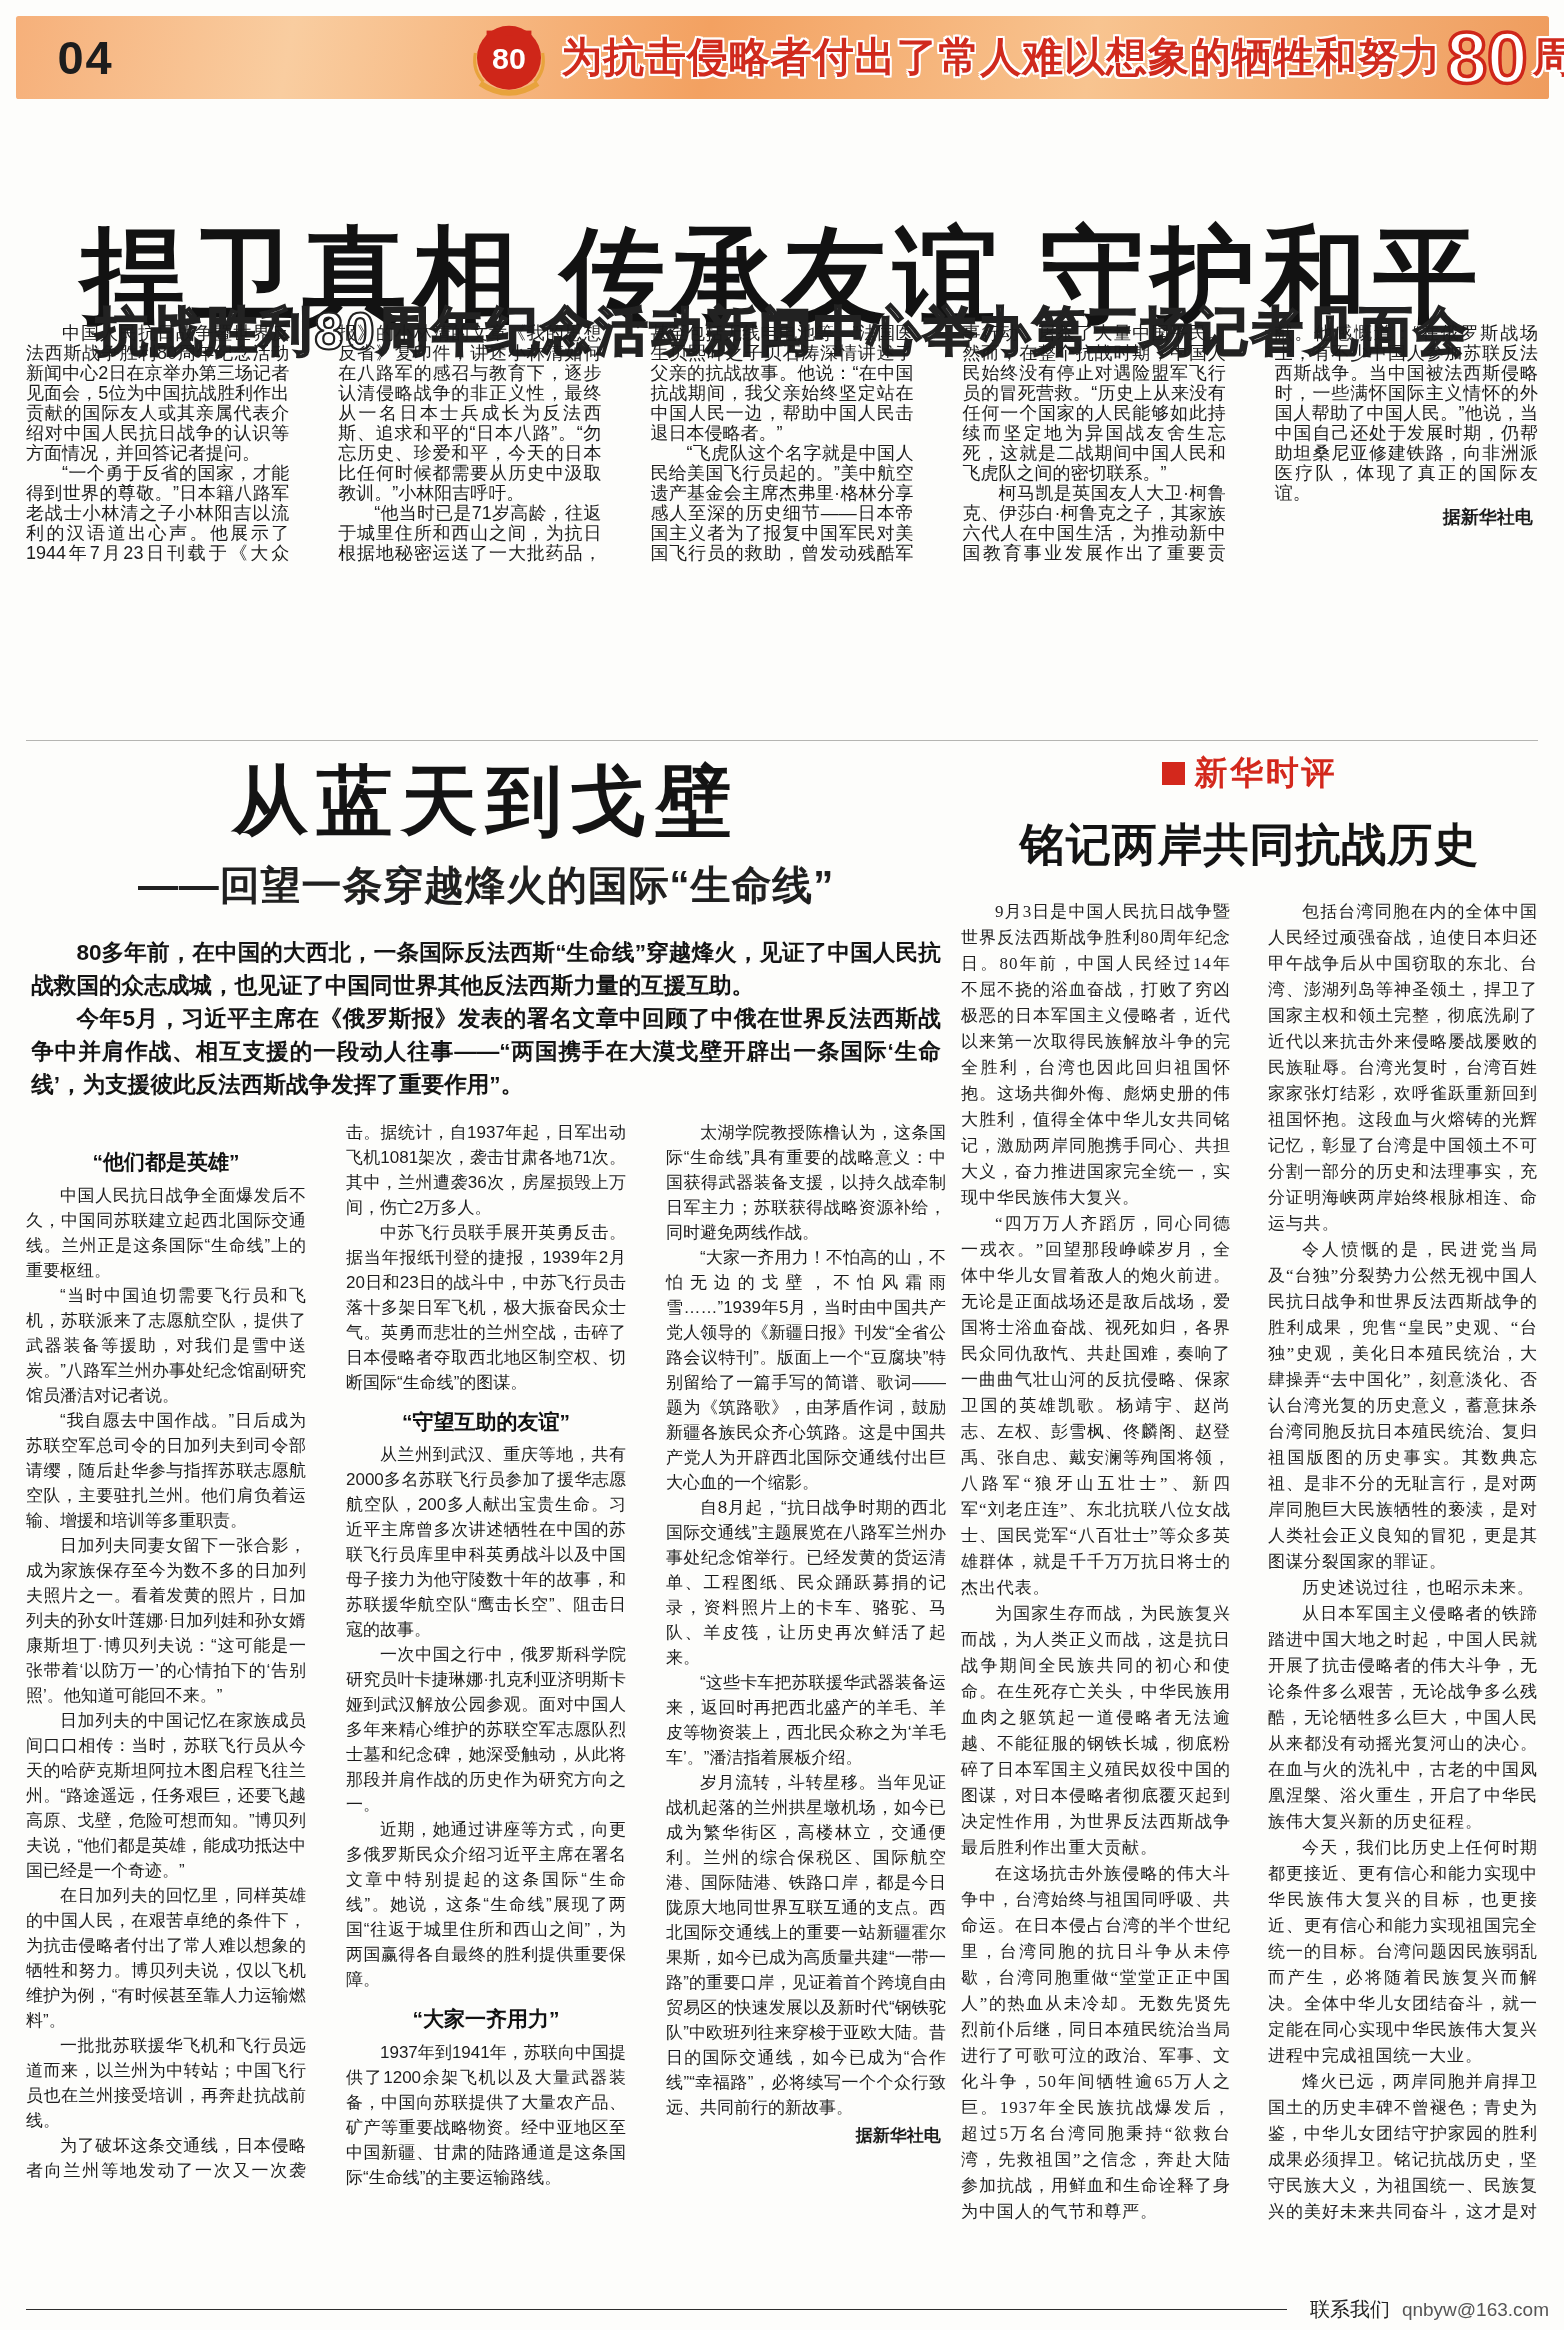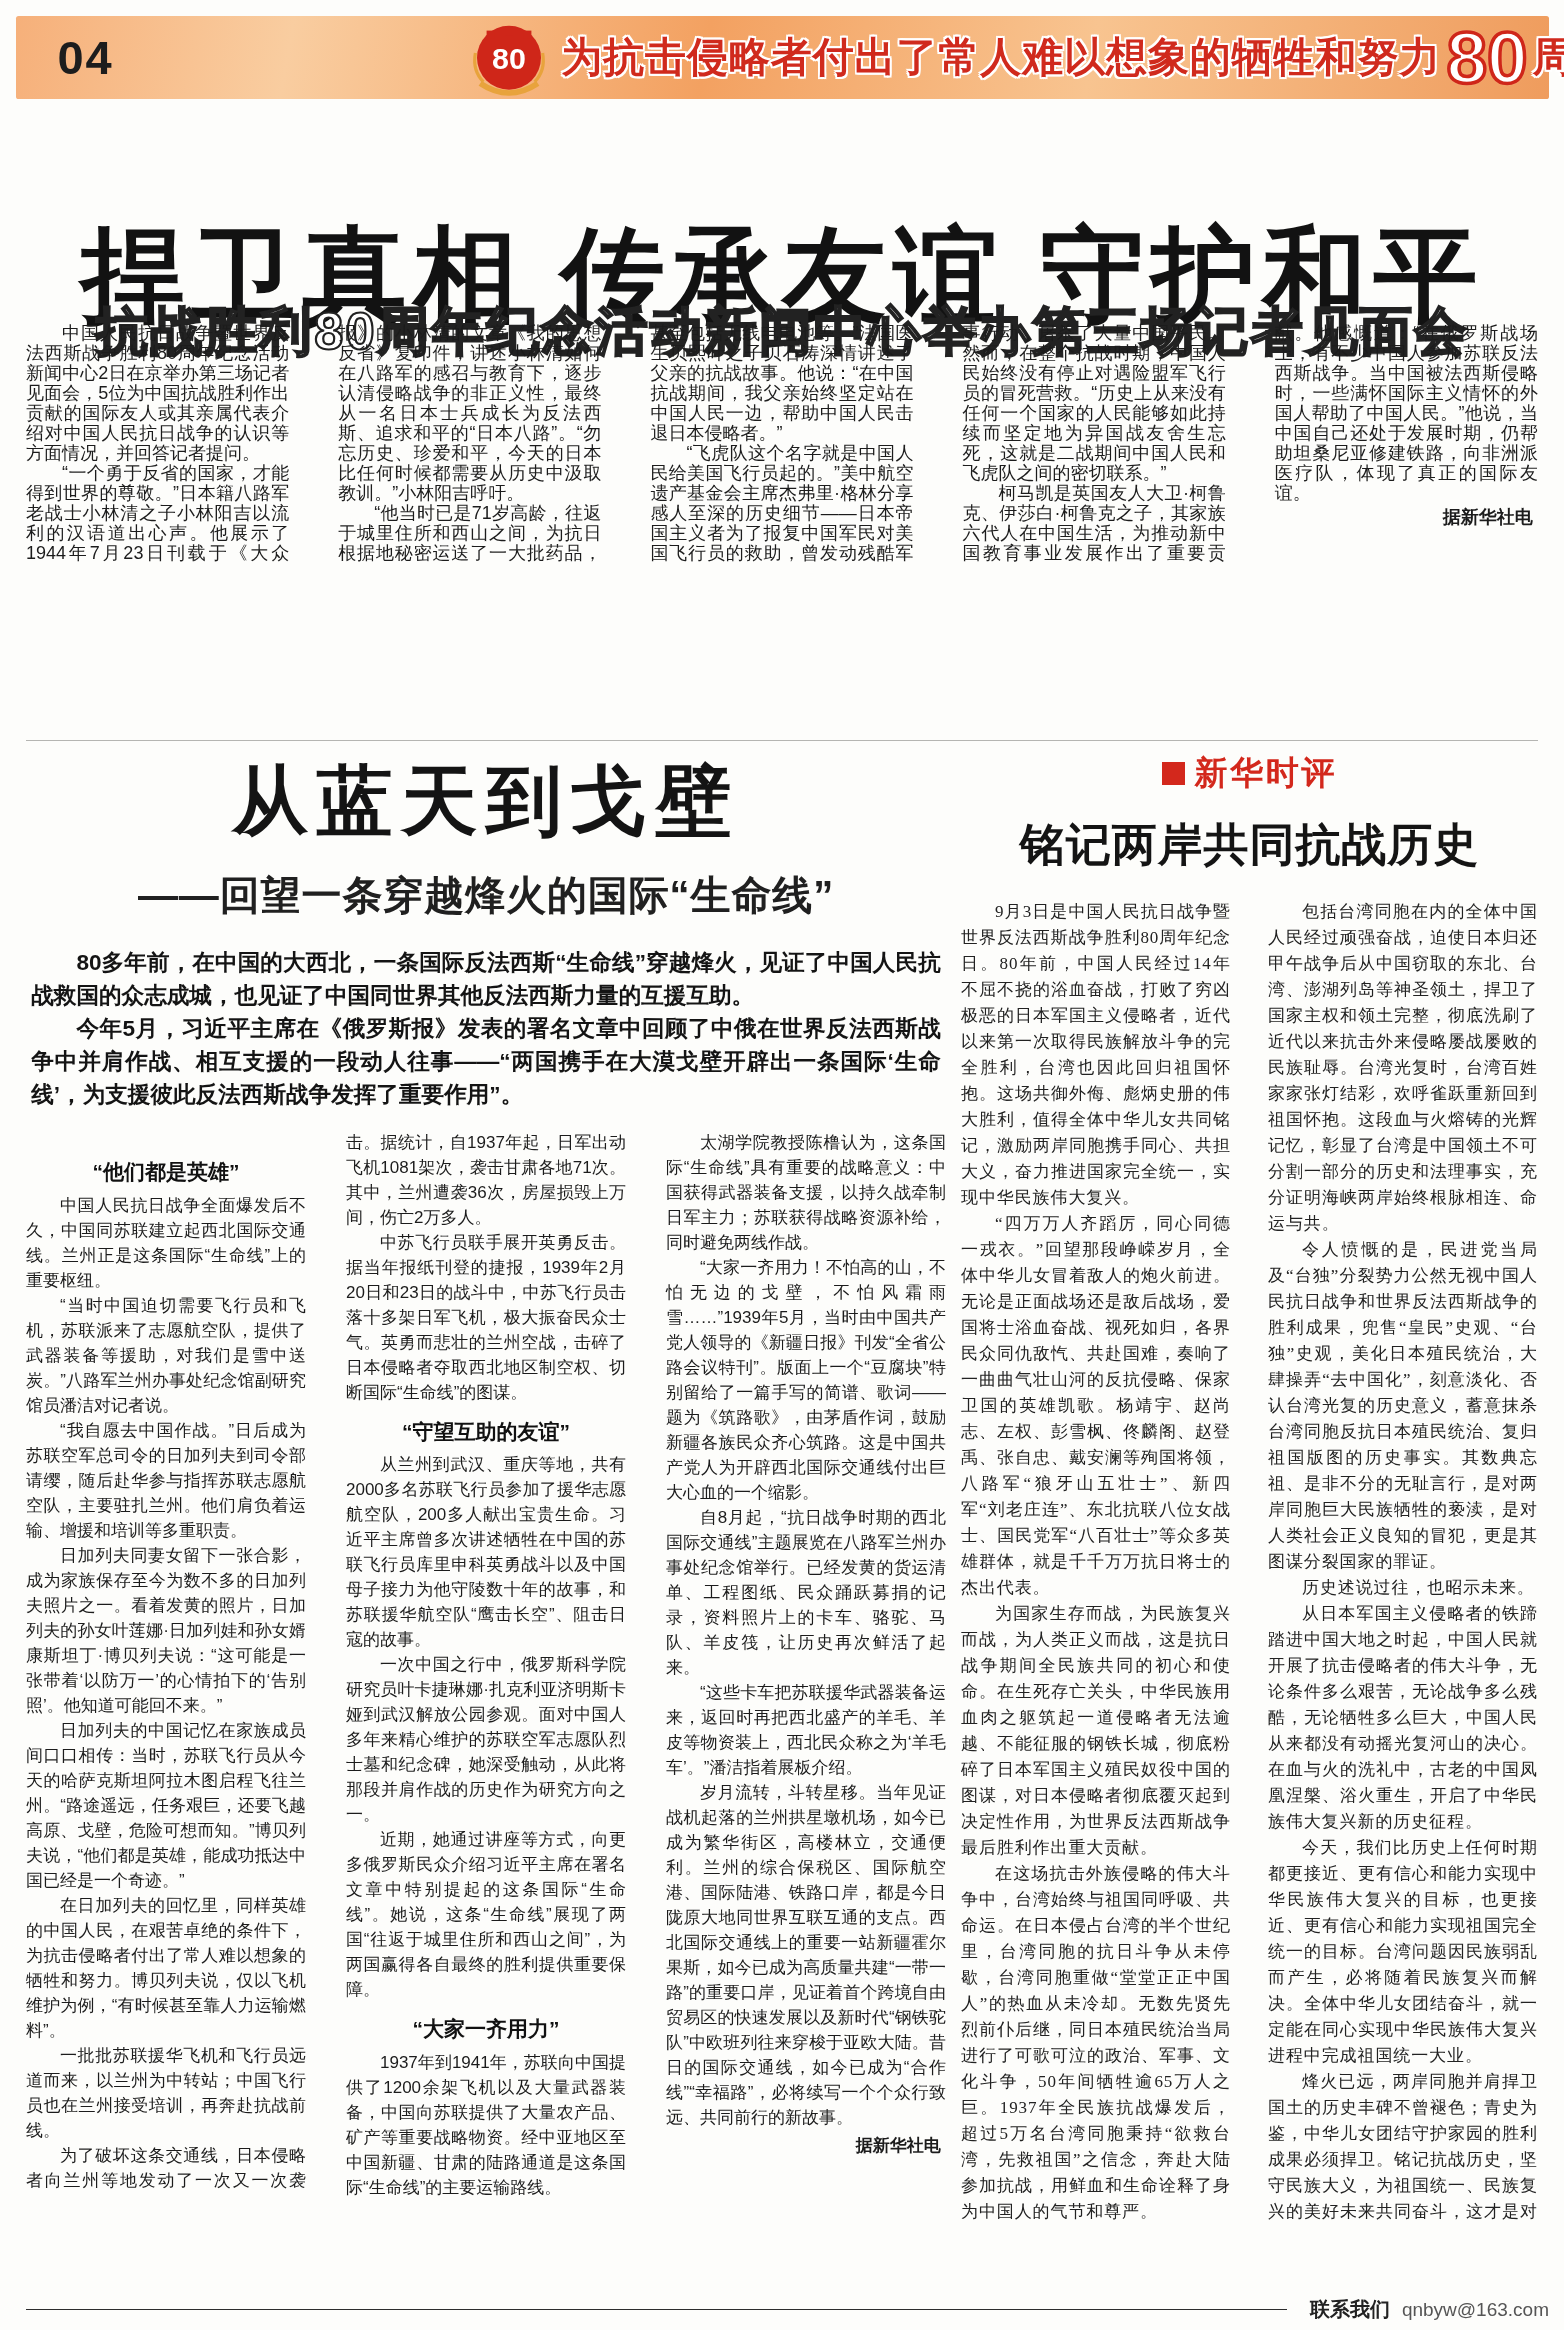--- a/index.html
+++ b/index.html
@@ -28,21 +28,21 @@
   .lead-body{position:absolute;left:26px;top:323px;width:1512px;height:405px;
        column-count:5;column-gap:49px;font-size:18px;line-height:20px;text-align:justify;overflow:hidden;}
   .para{margin:0;text-indent:2em;}
   .byline{margin:3.5px 5.2px 0 0;text-align:right;font-weight:bold;text-indent:0;}
 
   .rule-mid{position:absolute;left:26px;top:740px;width:1512px;border-top:0.9px solid #b5b5b2;}
 
   
   .feature{position:absolute;left:26px;top:751px;width:920px;}
   .feature-title{text-align:center;font-size:76px;font-weight:900;letter-spacing:8.7px;color:#141414;margin:0;}
-  .feature-deck{text-align:center;font-size:40px;font-weight:700;color:#202020;margin-top:14px;letter-spacing:0.9px;}
+  .feature-deck{text-align:center;font-size:40px;font-weight:700;color:#202020;margin-top:4px;letter-spacing:0.9px;}
   .feature-intro{margin-top:22.6px;padding:0 5.2px;font-size:22.6px;font-weight:bold;line-height:33px;text-align:justify;color:#141414;}
   .feature-intro p{margin:0;text-indent:2em;}
   .feature-body{margin-top:19px;height:1215px;column-count:3;column-gap:40px;
        font-size:17px;line-height:25px;text-align:justify;overflow:hidden;}
   .col-subhead{font-size:21px;font-weight:bold;text-align:center;margin:14px 0 8.7px;color:#111;}
   .feature-body .col-subhead:first-child{margin-top:29.6px;}
 
   
   .commentary{position:absolute;left:961px;top:751px;width:577px;}
   .comm-label{display:flex;align-items:center;justify-content:center;gap:10px;}
@@ -50,21 +50,21 @@
   .comm-label .lbl{font-size:33px;font-weight:900;color:#d3281c;letter-spacing:2.6px;}
   .comm-headline{margin-top:19px;text-align:center;font-family:"Liberation Serif","DejaVu Serif",serif;
        font-weight:900;font-size:45px;line-height:61px;color:#141414;letter-spacing:0.9px;}
   .comm-body{margin-top:22.6px;height:1342px;column-count:2;column-gap:37px;overflow:hidden;
        font-family:"Liberation Serif","DejaVu Serif",serif;font-size:17px;line-height:26px;
        letter-spacing:0.9px;text-align:justify;color:#222;}
 
   
   .footer{position:absolute;left:26px;top:2296px;width:1523px;display:flex;align-items:center;}
   .footer .line{flex:1;border-top:1.7px solid #2c2c2c;margin-right:22.6px;}
-  .footer .contact{font-size:20px;font-weight:bold;color:#222;margin-right:12px;}
+  .footer .contact{font-size:20px;font-weight:normal;color:#222;margin-right:12px;}
   .footer .email{font-size:19px;color:#555;}
 </style>
 </head>
 <body>
 
 <div class="page">
 
   <div class="banner">
     <div class="pageno">04</div>
     <div class="emblem">

